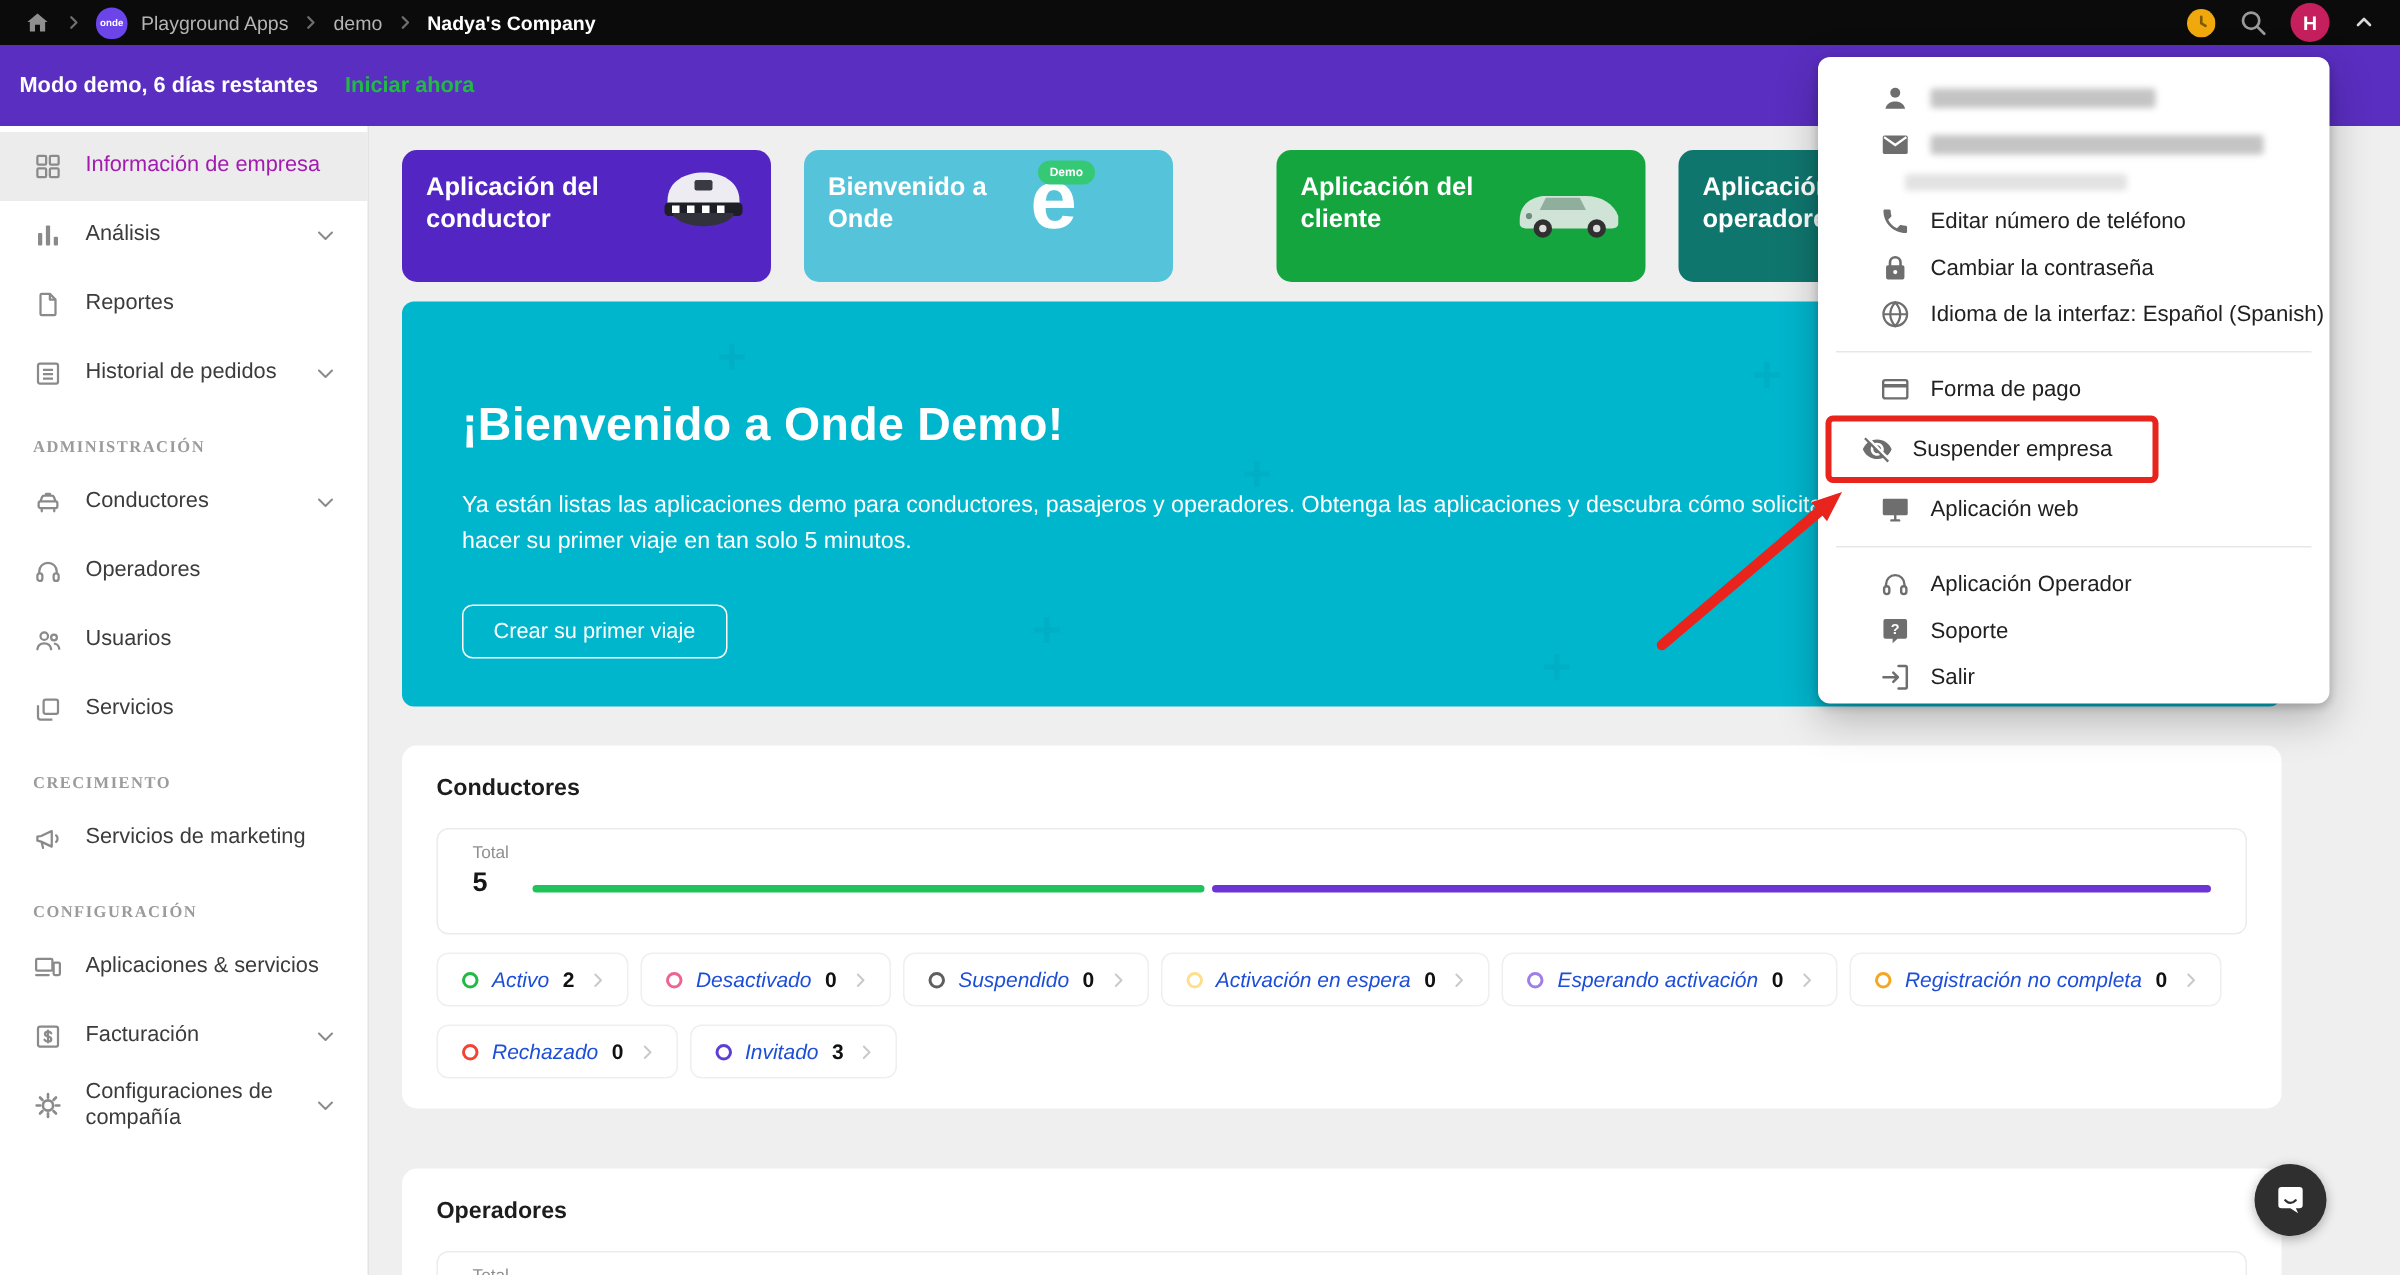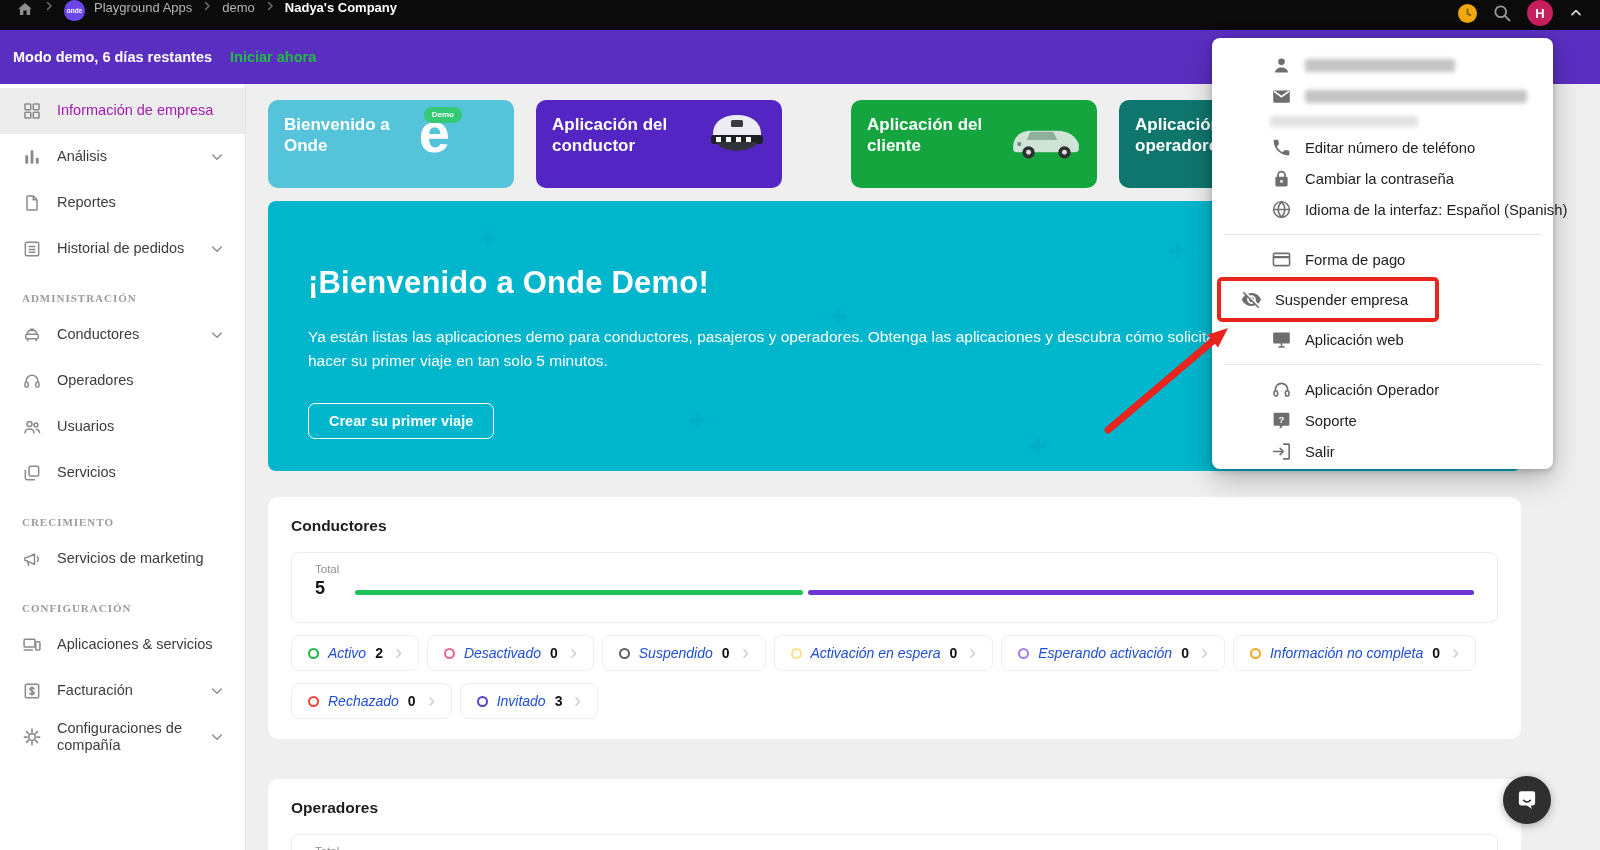--- a/index.html
+++ b/index.html
@@ -7,21 +7,21 @@
   body {
     font-family:"Liberation Sans", sans-serif;
     background:#efefef; color:#1f1f1f; position:relative;
   }
   :root{
     --topbar-bg:#0b0b0b; --banner-bg:#5a2ec0; --link-green:#21ba45;
     --hero-bg:#00b6cd; --red:#e8241d; --avatar-bg:#c51f5e;
     --p-green:#1fc35b; --p-purple:#6c34d4;
   }
   
-  .topbar{ height:30px; background:var(--topbar-bg); display:flex; align-items:flex-start;
+  .topbar{ height:30px; background:var(--topbar-bg); display:flex; align-items:center;
     padding:0 16px; gap:9px; position:relative; z-index:20;}
   .tb-icon{ width:18px; height:18px; color:#8f8f8f; display:flex; align-items:center; justify-content:center;}
   .tb-icon svg{ width:100%; height:100%;}
   .tb-sep{ width:12px; height:12px; color:#6f6f6f; display:flex;}
   .onde-badge{ width:21px; height:21px; border-radius:50% 50% 46% 46%; background:#6b45e9;
     color:#fff; font-size:6.5px; font-weight:700; display:flex; align-items:center; justify-content:center;}
   .crumb{ font-size:13px; color:#b4b4b4; font-weight:500; cursor:default;}
   .crumb.current{ color:#ffffff; font-weight:700;}
   .tb-right{ margin-left:auto; display:flex; align-items:center; gap:15px;}
   .clock-badge{ width:19px; height:19px; display:flex;}
@@ -53,21 +53,21 @@
   .promo-title{ max-width:150px; display:block;}
   .promo-art{ position:absolute; right:12px; top:9px;}
   .onde-e{ font-size:56px; font-weight:800; color:#fff; line-height:.95; font-family:"Liberation Sans",sans-serif;}
   .demo-pill{ position:absolute; top:1px; right:-12px; background:#35c975; color:#fff; font-size:8px;
     font-weight:700; padding:3px 8px; border-radius:9px;}
   .hero{ width:1253px; height:270px; border-radius:8px; background:var(--hero-bg); color:#fff;
     padding:64px 40px 0 40px; position:relative; overflow:hidden;}
   .hero h1{ font-size:31px; font-weight:700; margin-bottom:24px; letter-spacing:.2px;}
   .hero p{ font-size:15.5px; font-weight:500; line-height:1.55; max-width:940px; margin-bottom:30px;}
   .hero-btn{ background:transparent; border:1.6px solid #fff; color:#fff; border-radius:7px;
-    padding:9px 20px; font-size:14.5px; font-weight:700; font-family:inherit; cursor:pointer;}
+    padding:9px 20px; font-size:14.5px; font-weight:400; font-family:inherit; cursor:pointer;}
   .plus{ position:absolute; color:#00aabf; font-size:34px; font-weight:700; opacity:.55; pointer-events:none;}
   .card{ width:1253px; background:#fff; border-radius:10px; padding:20px 23px;}
   .card.drivers{ margin-top:26px;}
   .card.operators{ margin-top:40px; height:170px;}
   .card-title{ font-size:15.5px; font-weight:700; color:#1d1d1d; margin-bottom:17px;}
   .total-panel{ border:1px solid #ececec; border-radius:8px; height:71px; display:flex; padding:10px 23px 0 23px;}
   .total-block .lbl{ font-size:11.5px; color:#8f8f8f; margin-bottom:3px;}
   .total-block .num{ font-size:18px; font-weight:700; color:#161616;}
   .bar-wrap{ flex:1; display:flex; gap:5px; height:5px; margin:27px 0 0 16px;}
   .bar-green{ background:var(--p-green); border-radius:3px;}
@@ -76,21 +76,21 @@
   .chip{ display:inline-flex; align-items:center; gap:9px; height:36px; padding:0 13px 0 16px;
     border:1px solid #efefef; border-radius:8px; background:#fff; cursor:pointer; white-space:nowrap;}
   .chip .dot{ width:11px; height:11px; border-radius:50%; border:2px solid #999; flex:none;}
   .chip .c-label{ font-size:14px; color:#1d4ed8;font-style:italic;}
   .chip .c-count{ font-size:14px; font-weight:700; color:#111;}
   .chip .c-chev{ width:13px; height:13px; color:#c9c9c9; display:flex;}
   
   .dropdown{ position:absolute; left:1212px; top:38px; width:341px; height:431px; background:#fff;
     border-radius:8px; box-shadow:0 2px 6px rgba(0,0,0,.2), 0 10px 28px rgba(0,0,0,.25);
     z-index:50; padding-top:12px;}
-  .m-row{ display:flex; align-items:center; height:31px; padding-left:19px; gap:13px; cursor:pointer;margin-left:40px;}
+  .m-row{ display:flex; align-items:center; height:31px; padding-left:41px; gap:13px; cursor:pointer;}
   .m-icon{ width:21px; height:21px; color:#6e6e6e; flex:none; display:flex; align-items:center; justify-content:center;}
   .m-icon svg{ width:100%; height:100%;}
   .m-label{ font-size:14.8px; color:#212121; white-space:nowrap;}
   .m-blur{ height:13px; border-radius:2px; background:#c4c4c4; filter:blur(2px);}
   .m-subblur{ height:11px; width:148px; border-radius:2px; background:#e2e2e2; filter:blur(2px);
     margin:4px 0 5px 58px;}
   .m-div{ height:1px; background:#e7e7e7; margin:9px 12px;}
   .m-row.hl{ border:4px solid var(--red); border-radius:5px; margin:2px 0 2px 5px; width:222px;
     height:45px; padding-left:20px;}
   
@@ -302,42 +302,42 @@
         <span class="sb-chev">
           <svg viewBox="0 0 24 24" fill="none" stroke="currentColor" stroke-width="2" stroke-linecap="round" stroke-linejoin="round">
             <polyline points="5.5 9 12 15.5 18.5 9"></polyline>
           </svg>
         </span>
       </div>
     </aside>
 
   <main class="main">
     <div class="promo-row">
-      <div class="promo-card" style="background: rgb(85, 196, 218);">
-        <span class="promo-title">Bienvenido a Onde</span>
-        <span class="promo-art" style="top:6px; right:64px;">
-          <span class="onde-e">e</span>
-          <span class="demo-pill">Demo</span>
-        </span>
-      </div>
       <div class="promo-card" style="background: rgb(83, 38, 195);">
         <span class="promo-title">Aplicación del conductor</span>
         <span class="promo-art">
           <svg width="66" height="50" viewBox="0 0 66 46">
             <path d="M9 23 C9 9 22 4 33 4 C44 4 57 9 57 23 L57 26 L9 26 Z" fill="#ececf2"></path>
             <rect x="27" y="9" width="12" height="7" rx="1.5" fill="#3a3a44"></rect>
             <rect x="7" y="24" width="52" height="9" rx="3" fill="#1e1e26"></rect>
             <rect x="12" y="26" width="5" height="5" fill="#fff"></rect>
               <rect x="22" y="26" width="5" height="5" fill="#fff"></rect>
             <rect x="32" y="26" width="5" height="5" fill="#fff"></rect>
               <rect x="42" y="26" width="5" height="5" fill="#fff"></rect>
             <path d="M13 33 C21 42 45 42 53 33 L53 31 L13 31 Z" fill="#32323c"></path>
           </svg>
         </span>
       </div>
+      <div class="promo-card" style="background: rgb(85, 196, 218);">
+        <span class="promo-title">Bienvenido a Onde</span>
+        <span class="promo-art" style="top:6px; right:64px;">
+          <span class="onde-e">e</span>
+          <span class="demo-pill">Demo</span>
+        </span>
+      </div>
       <div class="promo-card" style="background: rgb(21, 165, 63); margin-left: 47px;">
         <span class="promo-title">Aplicación del cliente</span>
         <span class="promo-art" style="top:18px;">
           <svg width="78" height="46" viewBox="0 0 76 42">
             <path d="M6 26 C6 17 13 12 21 11 L49 11 C59 11 67 16 70 24 L70 29 C70 31 68 32 66 32 L10 32 C8 32 6 31 6 29 Z" fill="#cfe3d6"></path>
             <path d="M23 12 L45 12 L49 20 L19 20 Z" fill="#8fae9c"></path>
             <circle cx="12" cy="24" r="2" fill="#6b8d7a"></circle>
             <circle cx="21" cy="32" r="6" fill="#303030"></circle>
               <circle cx="21" cy="32" r="2.4" fill="#ddd"></circle>
             <circle cx="56" cy="32" r="6" fill="#303030"></circle>
@@ -417,21 +417,21 @@
             <span class="c-label">Esperando activación</span>
             <span class="c-count">0</span>
             <span class="c-chev">
               <svg viewBox="0 0 24 24" fill="none" stroke="currentColor" stroke-width="2.4" stroke-linecap="round" stroke-linejoin="round">
                 <polyline points="9 5 16 12 9 19"></polyline>
               </svg>
             </span>
           </div>
           <div class="chip">
             <span class="dot" style="border-color:#f5a623"></span>
-            <span class="c-label">Información no completa</span>
+            <span class="c-label">Registración no completa</span>
             <span class="c-count">0</span>
             <span class="c-chev">
               <svg viewBox="0 0 24 24" fill="none" stroke="currentColor" stroke-width="2.4" stroke-linecap="round" stroke-linejoin="round">
                 <polyline points="9 5 16 12 9 19"></polyline>
               </svg>
             </span>
           </div>
         </div>
       <div class="chips-row" id="chips-row2">
           <div class="chip">

